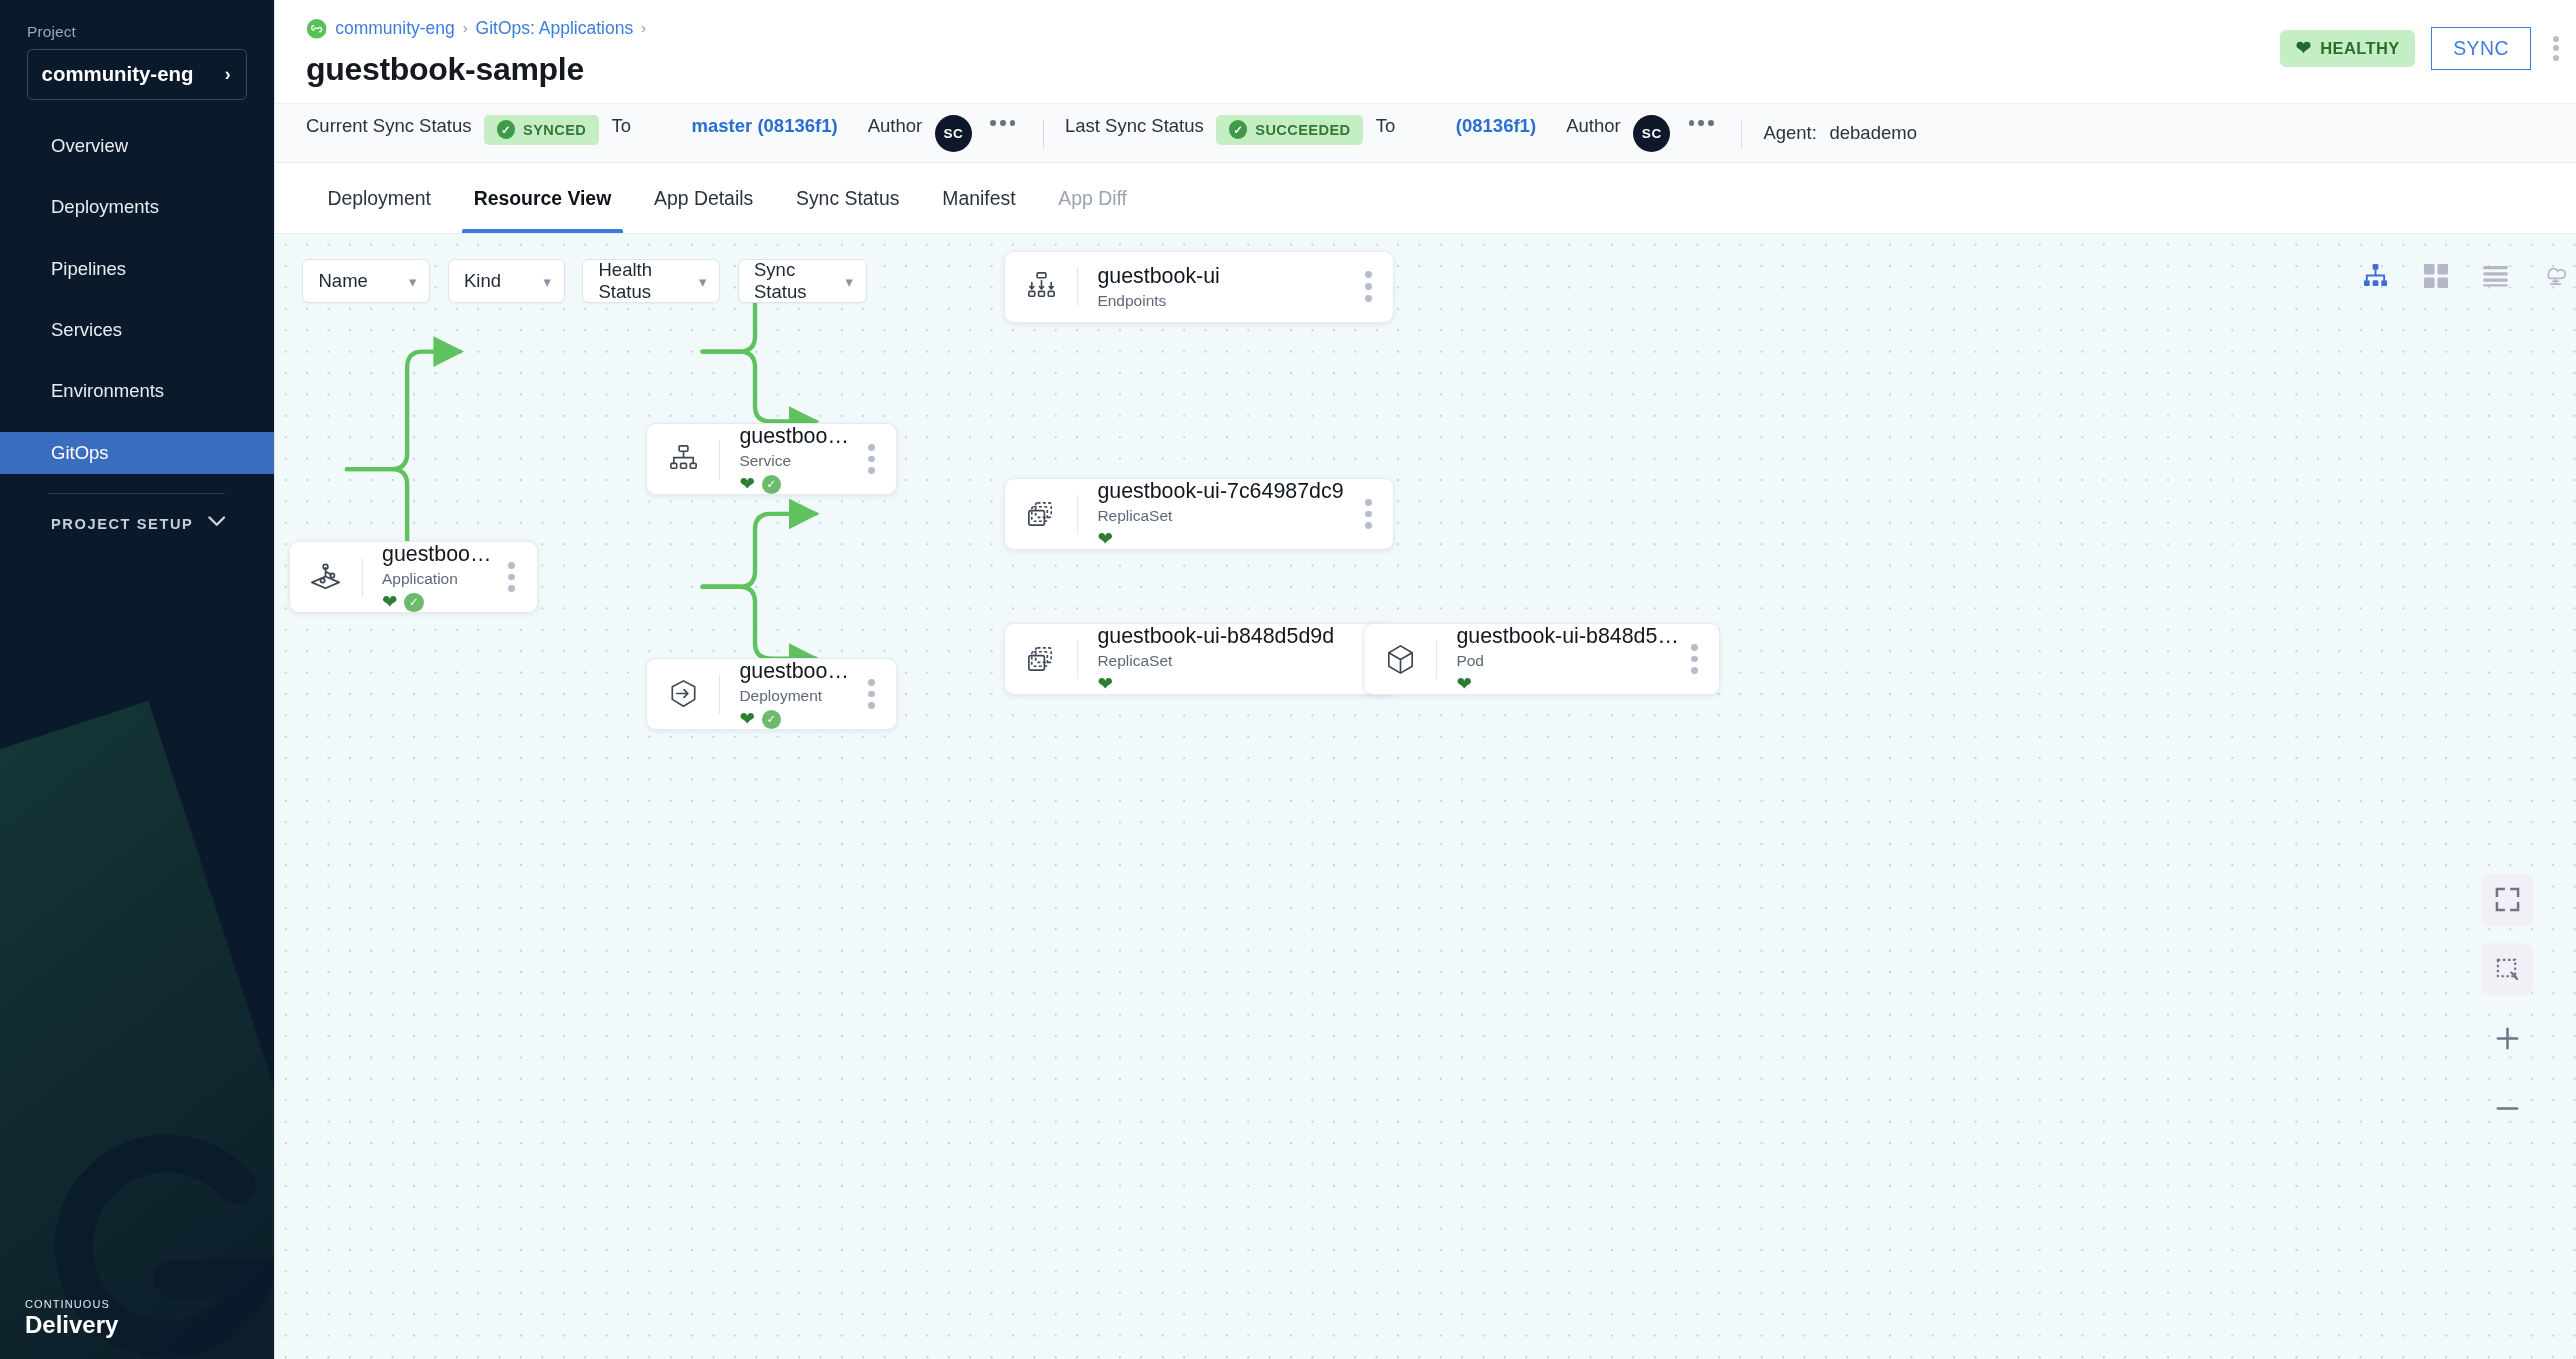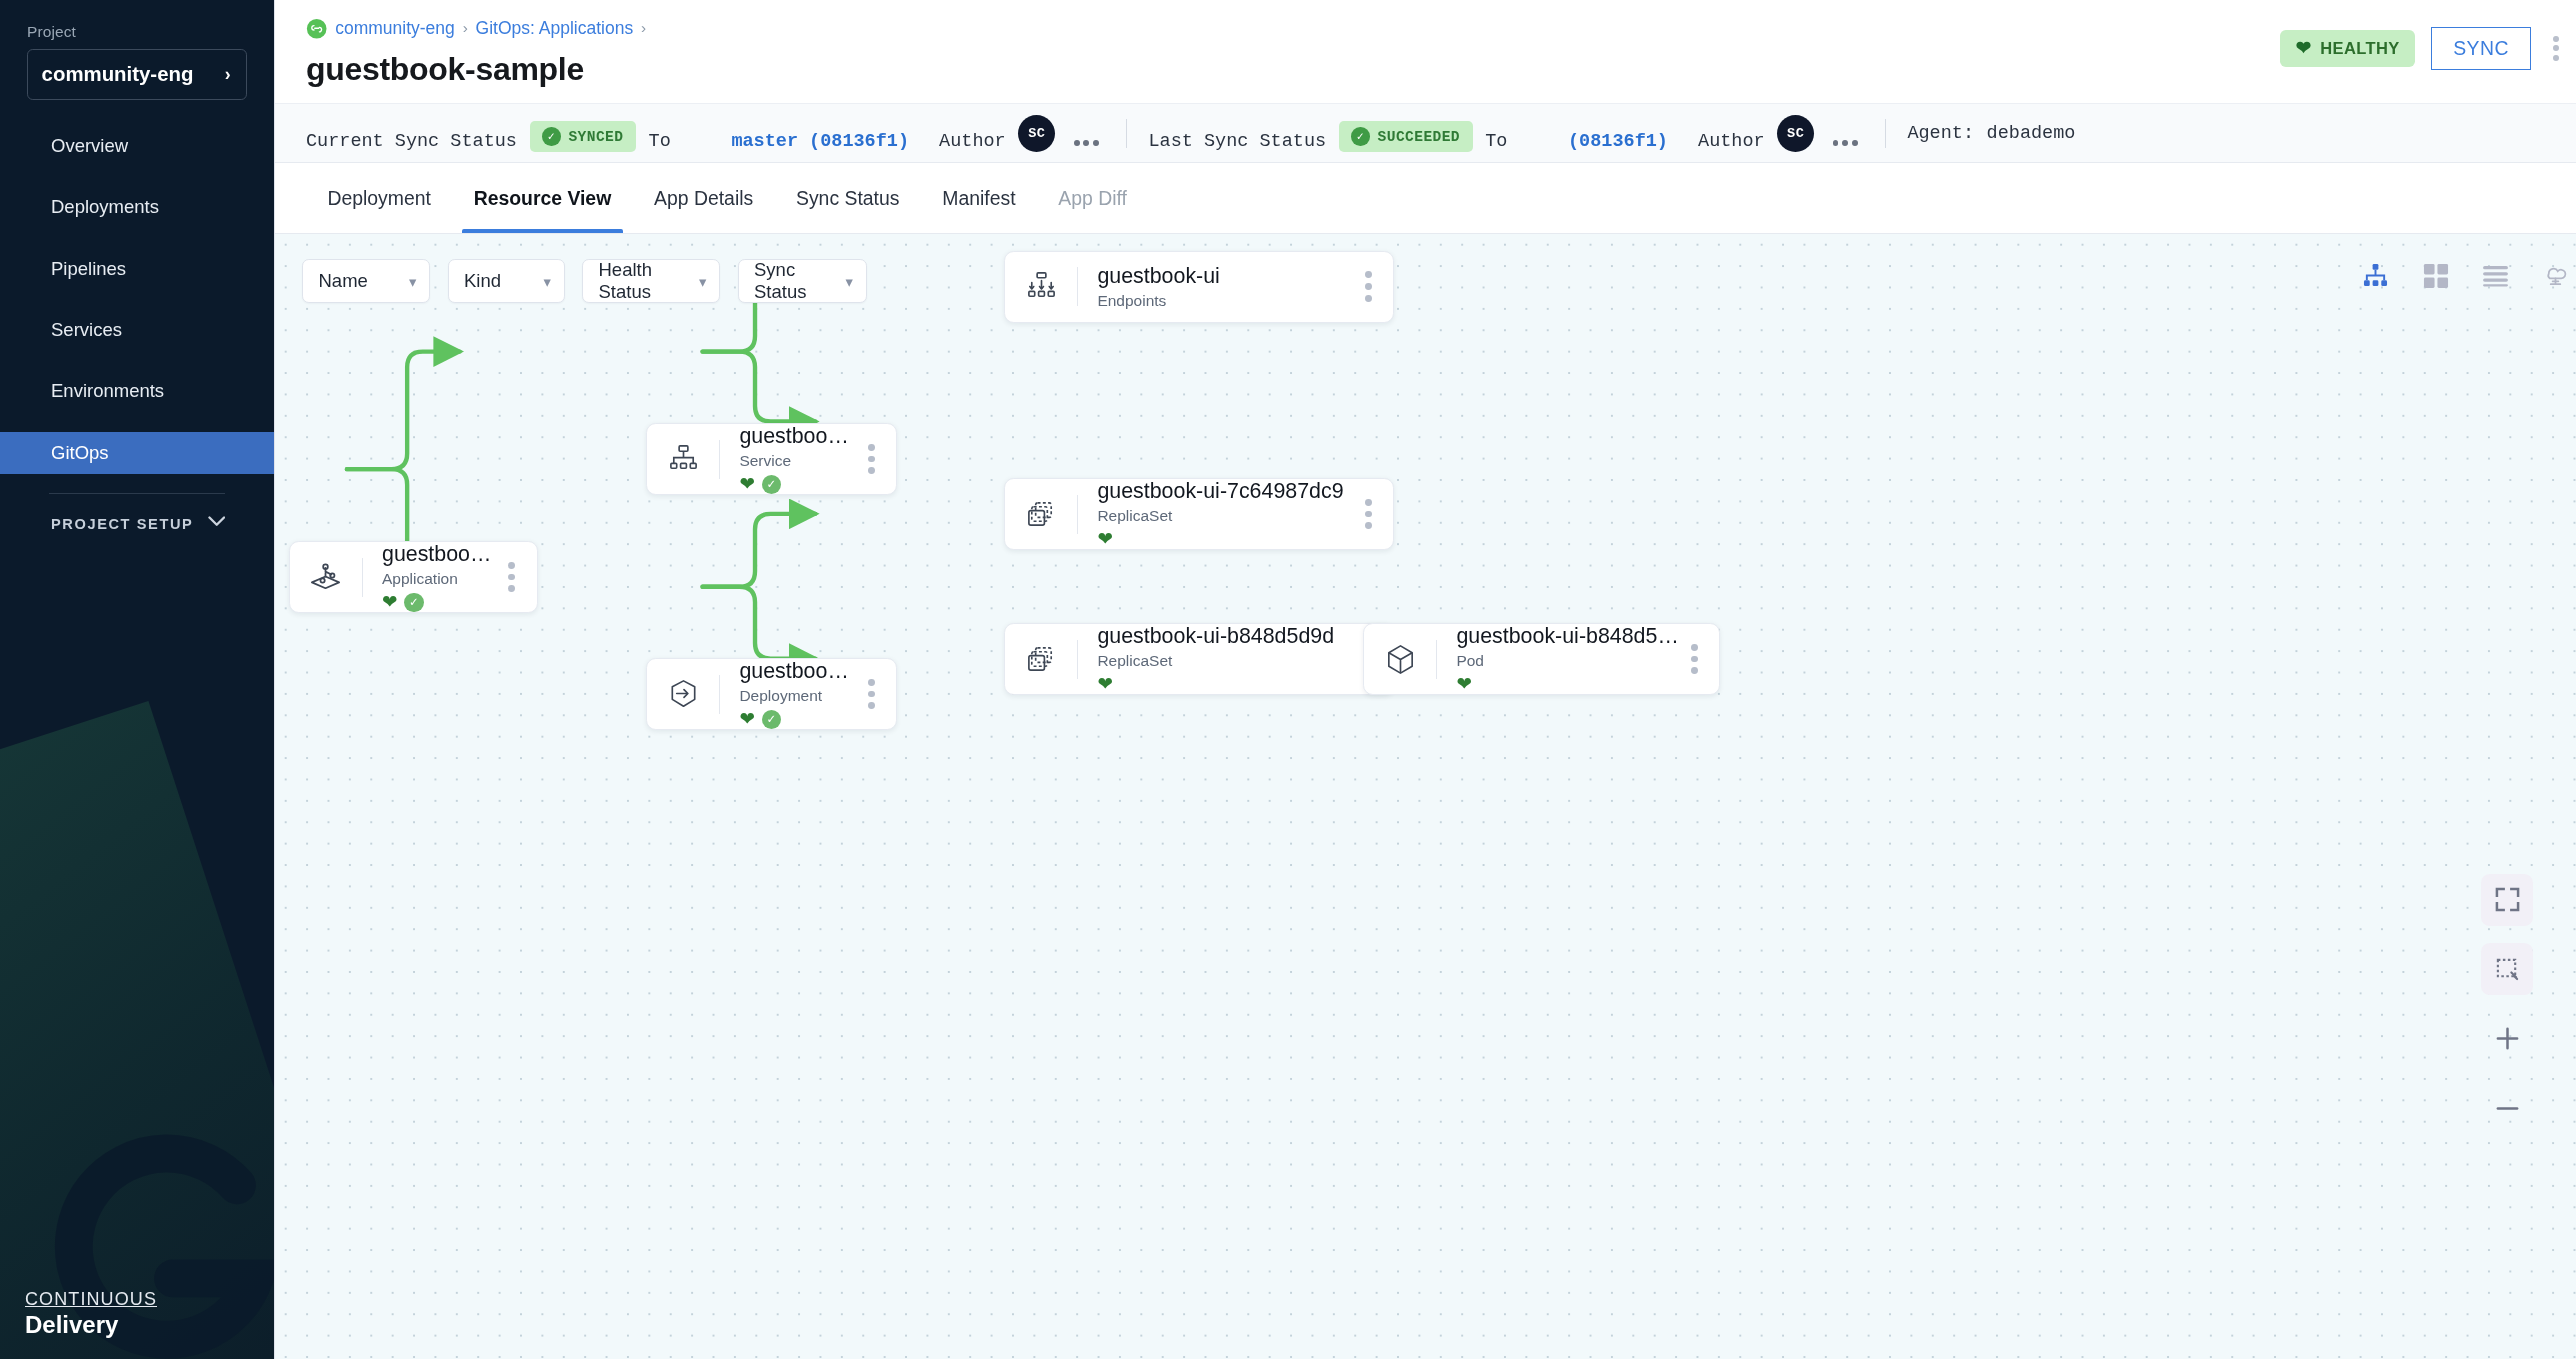--- a/index.html
+++ b/index.html
@@ -57,21 +57,21 @@
   .sb-sep { margin: 13.6px 49px 0 49px; height: 1px; background: #2b3a4c; }
   .sb-setup {
     margin-top: 21.4px; padding: 0 49px 0 51px; height: 29px;
     display: flex; align-items: flex-start; justify-content: space-between;
     color: #c6cfda; font-size: 14.6px; letter-spacing: 1.6px; font-weight: 600;
     cursor: pointer;
   }
   .sb-brand {
     position: absolute; left: 25px; bottom: 21.4px; z-index: 4; color: #fff;
   }
-  .sb-brand .b1 { font-size: 18px; letter-spacing: 1.1px; color: #e5eaf0; text-decoration: underline; }
+  .sb-brand .b1 { font-size: 11px; letter-spacing: 1.1px; color: #e5eaf0; }
   .sb-brand .b2 { font-size: 24px; font-weight: 700; margin-top: 1px; }
 
   
   .main { position: relative; flex: 1; height: 1360px; background: #fff; display: flex; flex-direction: column; }
 
   .topbar { position: relative; background: #fff; padding: 17.5px 0 0 0; }
   .topbar-row { display: flex; align-items: flex-start; }
   .topbar-left { padding-left: 31px; }
   .crumbs { display: flex; align-items: center; gap: 7.8px; font-size: 17.5px; color: #3b7ddd; }
   .crumb-logo { width: 21.4px; height: 21.4px; }
@@ -91,21 +91,21 @@
     border-radius: 0; padding: 8.7px 21.4px; font-size: 19.4px; font-weight: 500;
     cursor: pointer; letter-spacing: 0.5px;
   }
   .kebab-v { display: flex; flex-direction: column; gap: 3.9px; padding: 3.9px 5.8px; cursor: pointer; }
   .kebab-v i { width: 5.8px; height: 5.8px; border-radius: 50%; background: #b9bfcb; display: block; }
 
   .statusbar {
     margin-top: 15.5px; background: #f8fafc; border-top: 1px solid #eceff4; border-bottom: 1px solid #e6eaf0;
     height: 60px; display: flex; align-items: center; padding-left: 31px; gap: 0;
   }
-  .st-group { display: flex; align-items: flex-end; gap: 12.6px; font-family: Liberation Mono, monospace; }
+  .st-group { display: flex; align-items: flex-start; gap: 12.6px; }
   .st-label { font-size: 18.5px; color: #2b3340; }
   .st-pill {
     display: inline-flex; align-items: center; gap: 7.8px;
     background: #c6eec4; color: #2f7a35; border-radius: 4.9px; padding: 5.8px 12.6px;
     font-size: 14.6px; font-weight: 700; letter-spacing: 0.4px;
   }
   .chk { width: 18.5px; height: 18.5px; border-radius: 50%; background: #3f9b45; color:#fff; display:inline-flex; align-items:center; justify-content:center; font-size: 11.7px; }
   .st-to { font-size: 18.5px; color: #2b3340; }
   .st-ref { font-size: 18.5px; color: #2a6fd0; font-weight: 700; cursor: pointer; padding-left: 48px; }
   .avatar {

